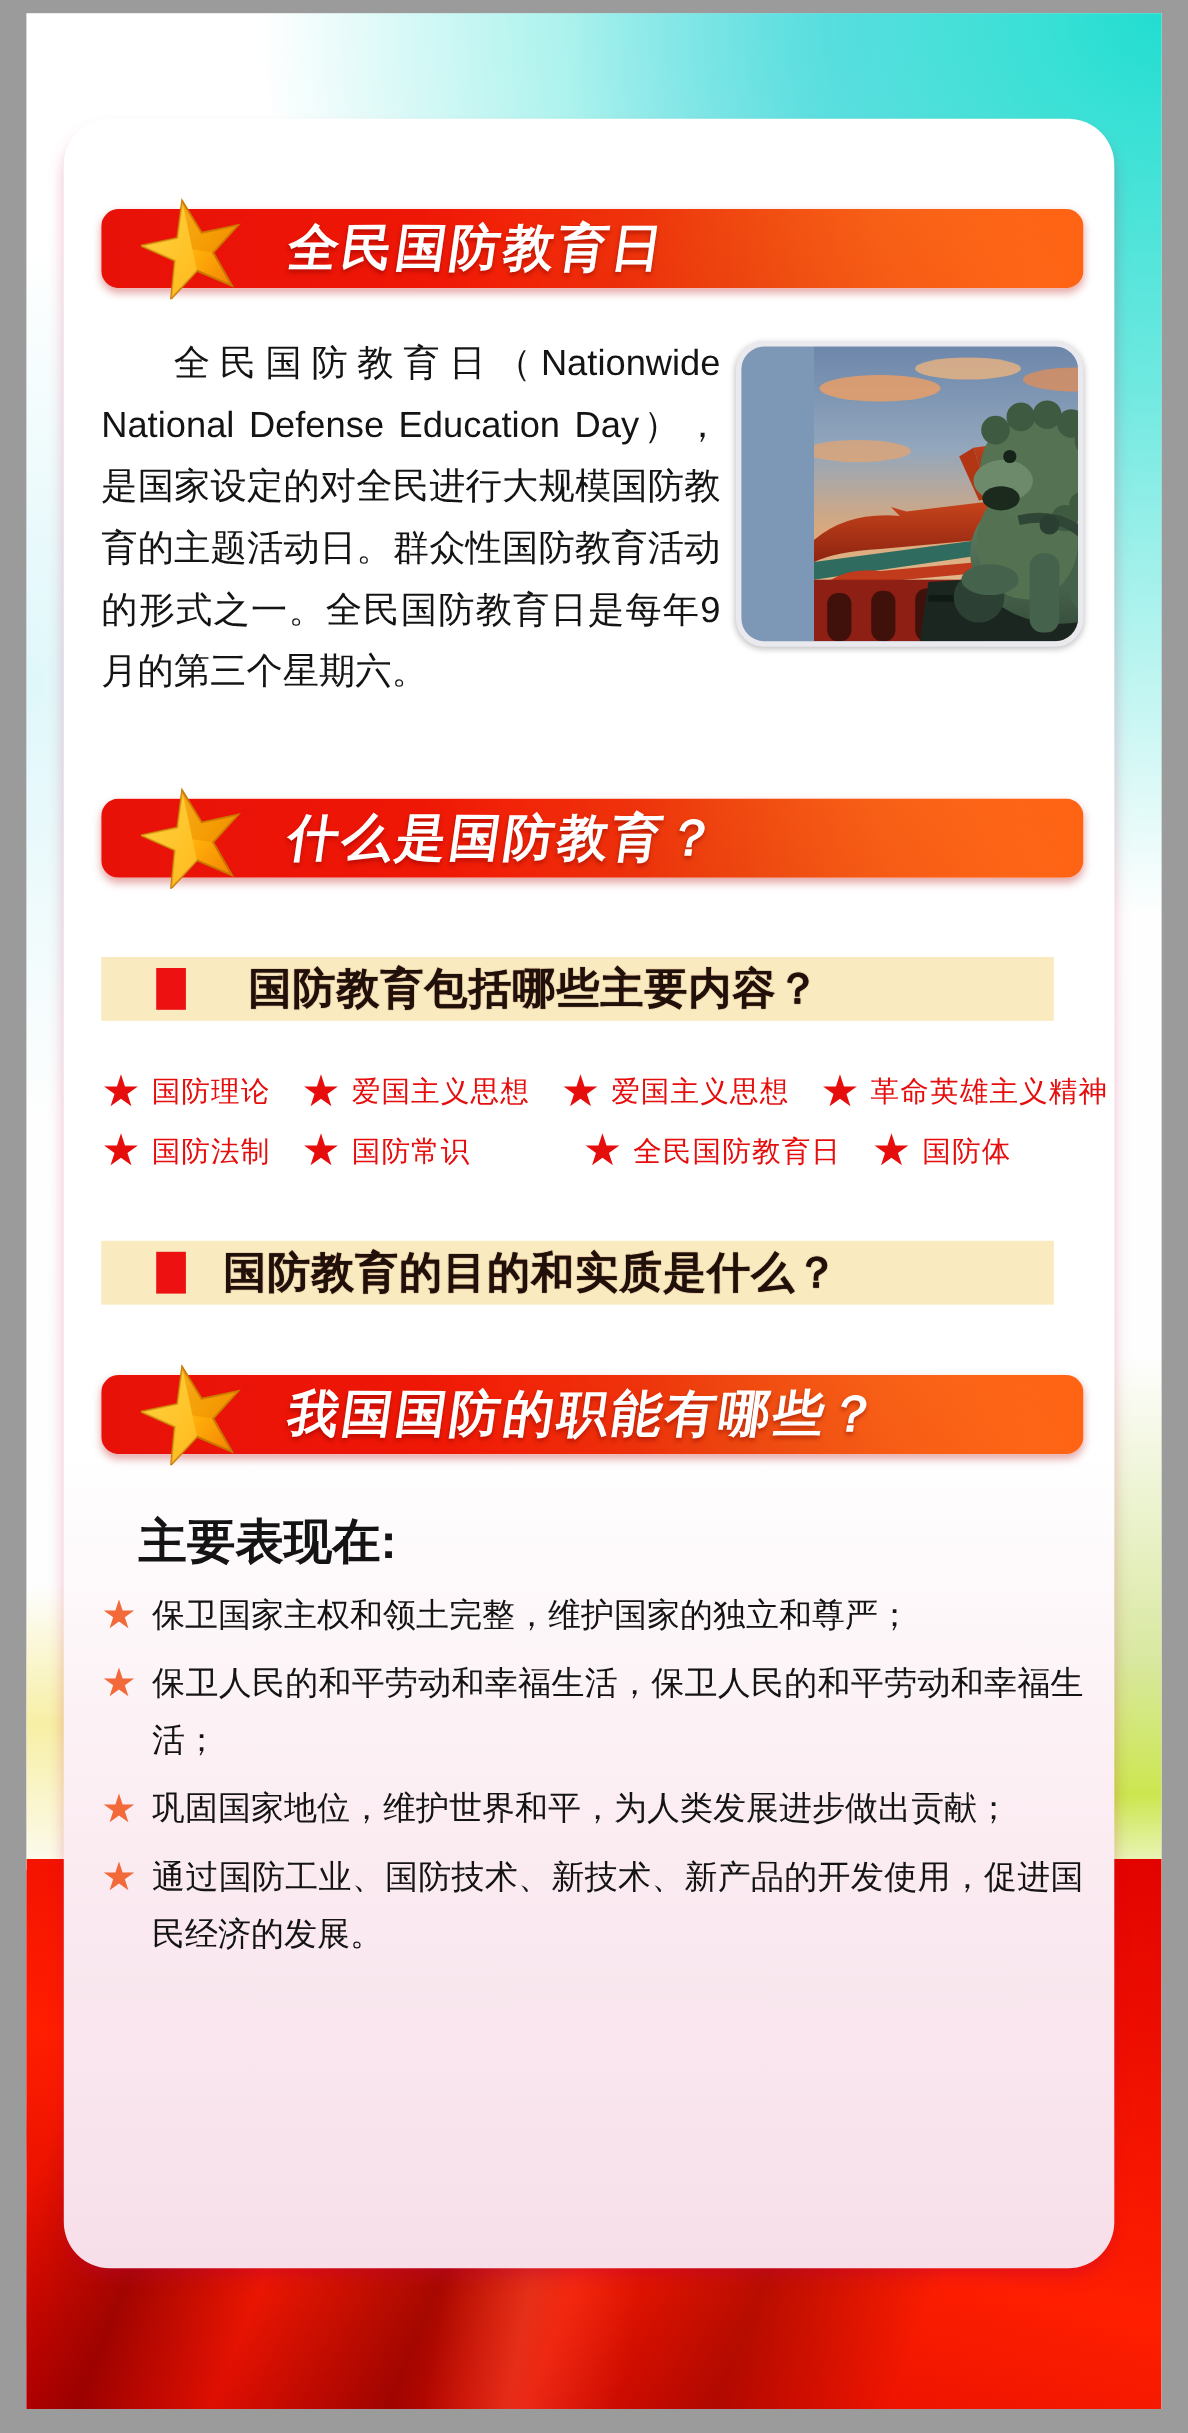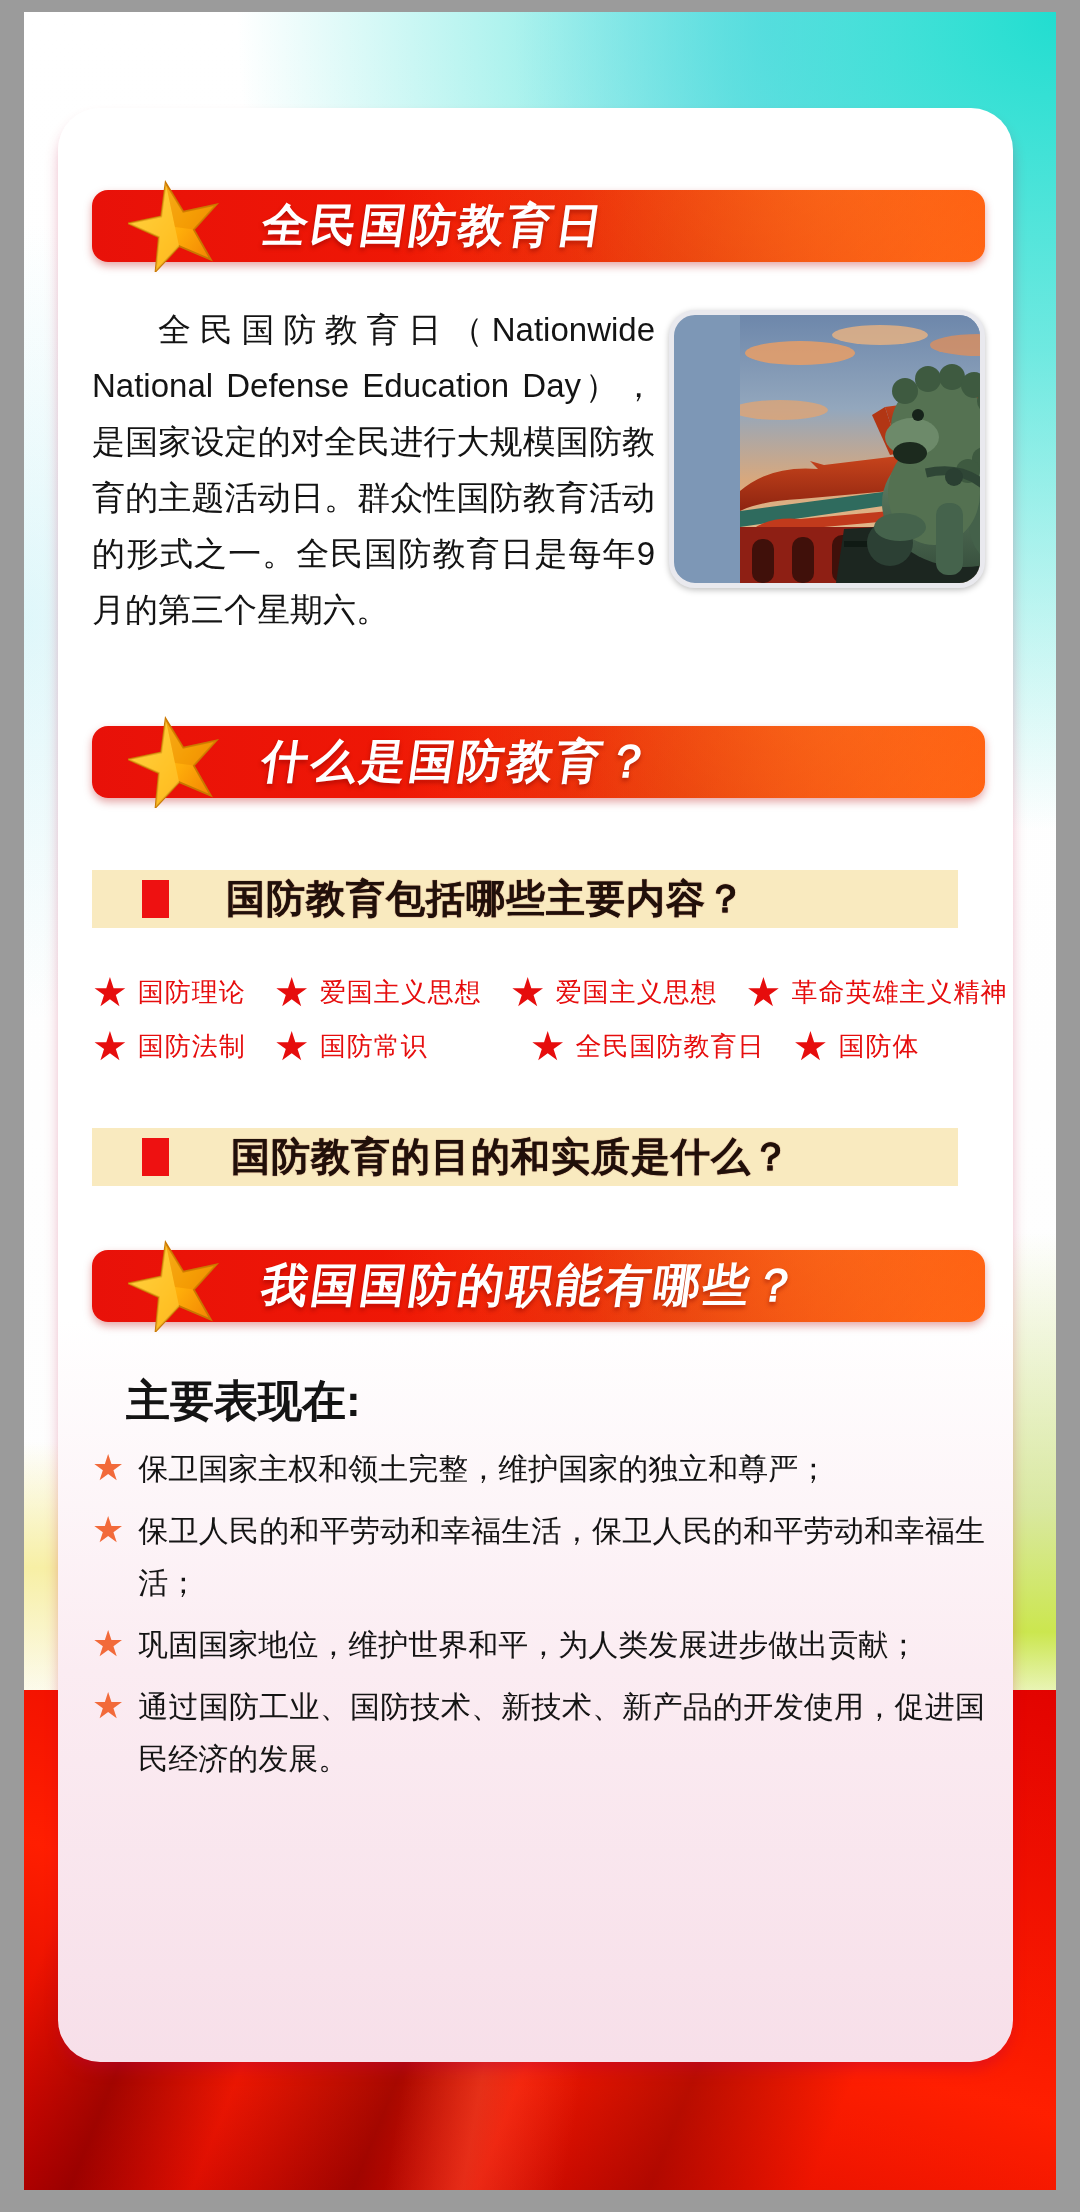--- a/index.html
+++ b/index.html
@@ -86,21 +86,21 @@
     margin:8px 0 8px 14px;border:5px solid #e9e9ee;border-radius:26px;
     overflow:hidden;background:#7d97b6;box-shadow:0 2px 6px rgba(0,0,0,.25);
   }
 
   
   .cream{
     width:866px;height:58px;background:#f9eabf;
     display:flex;align-items:center;box-sizing:border-box;padding-left:50px;
   }
   .cream1{margin-top:72px;gap:23px;}
-  .cream2{margin-top:62px;gap:28px;}
+  .cream2{margin-top:62px;}
   .cream-square{width:27px;height:38px;background:#ee1111;margin-right:34px;flex:none;}
   .cream-title{
     color:#20100a;font-weight:700;font-size:39px;letter-spacing:1px;
     text-shadow:0 0 1px #5a1410;white-space:nowrap;
   }
 
   
   .star-row{display:flex;align-items:center;gap:28px;margin-top:14px;}
   .star-row.first{margin-top:44px;}
   .star-item{display:flex;align-items:center;white-space:nowrap;}

